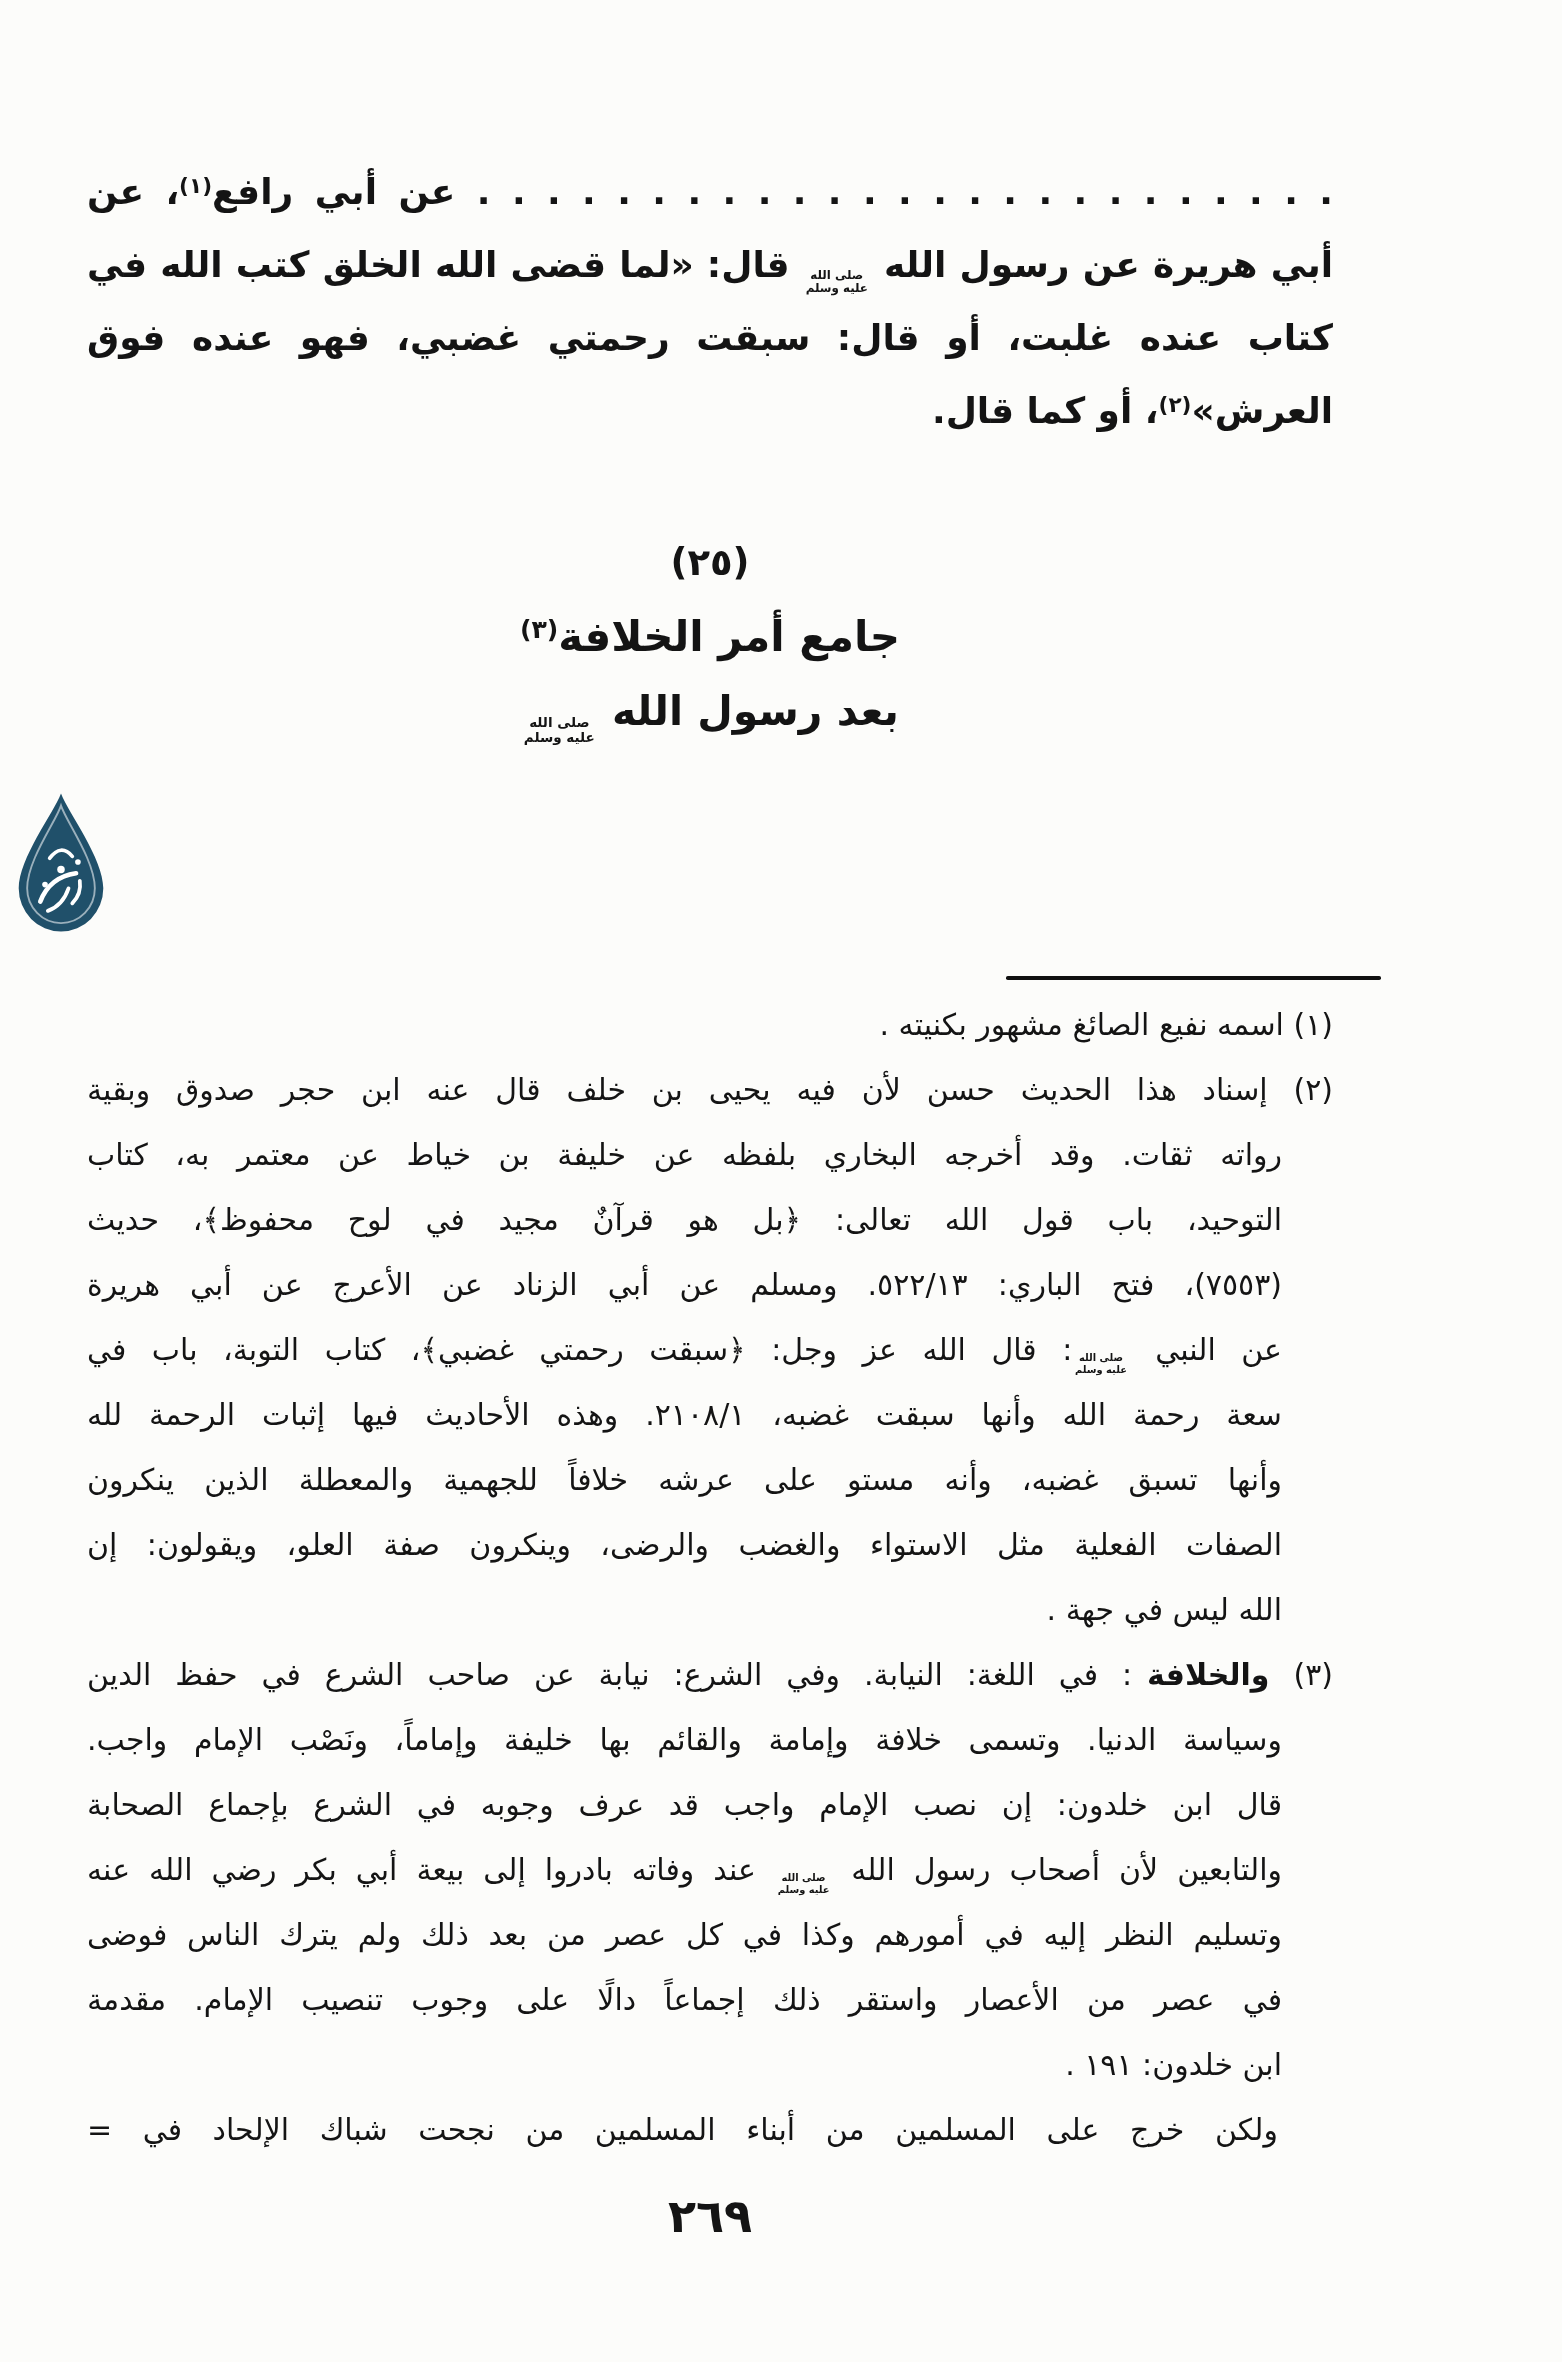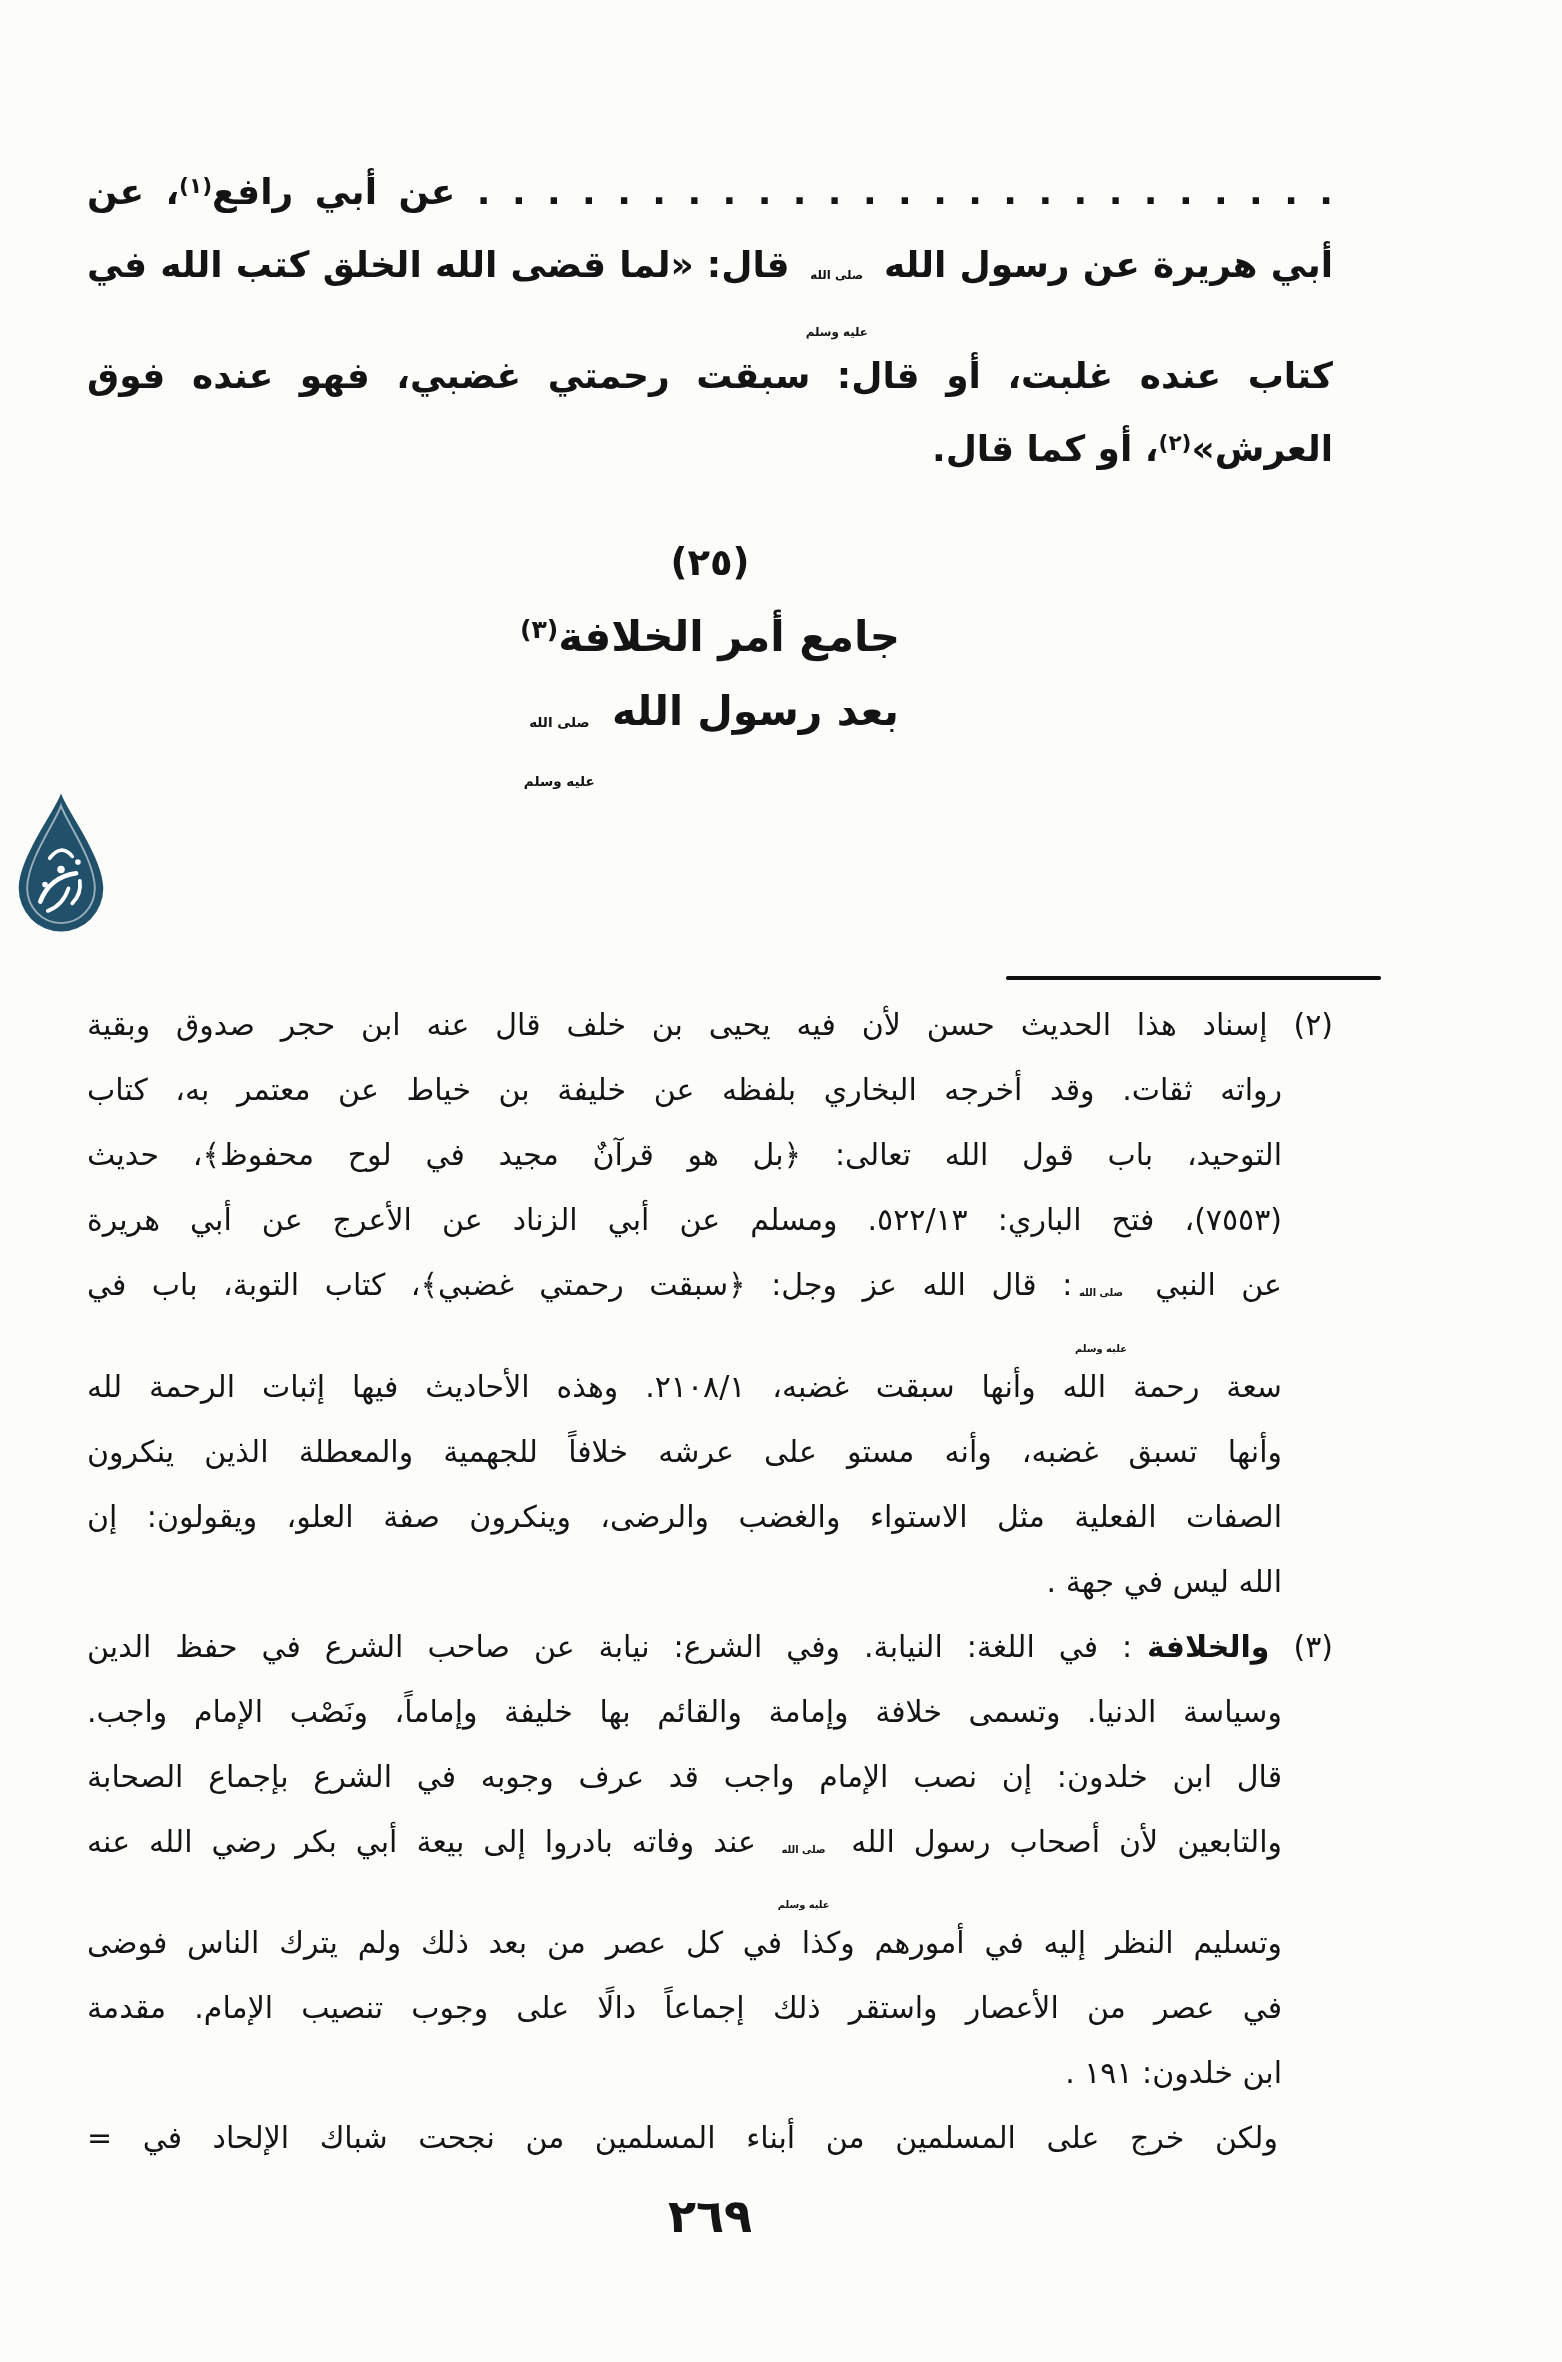--- a/index.html
+++ b/index.html
@@ -65,21 +65,21 @@
   .pagenum{
     position:absolute;top:2189px;right:229px;left:88px;
     text-align:center;font-size:46px;font-weight:bold;
   }
   
   sup.ref{font-size:.6em;vertical-align:.5em;line-height:0;}
   
   .saw{
     display:inline-flex;flex-direction:column;align-items:center;
     font-size:.33em;line-height:1.12;font-weight:bold;
-    vertical-align:-0.15em;margin:0 2.8px;gap:44px;
+    vertical-align:-0.15em;margin:0 2.8px;
   }
   .saw i{font-style:normal;}
   b{font-weight:bold;margin-left:15px;}
 </style>
 </head>
 <body>
 
 <div class="page">
 
   <div class="body-text">
@@ -112,20 +112,23 @@
       <path d="M38 72 Q50 56 62 70" stroke="#ffffff" stroke-width="4" fill="none" stroke-linecap="round"></path>
       <circle cx="50" cy="84" r="4" fill="#ffffff"></circle>
       <circle cx="33" cy="100" r="3" fill="#ffffff"></circle>
       <circle cx="68" cy="76" r="3" fill="#ffffff"></circle>
     </svg>
   </div>
 
   <div class="fnrule"></div>
 
   <div class="footnotes">
+    <div>
+        <div class="ln start">(١) اسمه نفيع الصائغ مشهور بكنيته .</div>
+      </div>
     <div data-hang="1">
         <div class="ln">(٢) إسناد هذا الحديث حسن لأن فيه يحيى بن خلف قال عنه ابن حجر صدوق وبقية</div>
         <div class="ln cont">رواته ثقات. وقد أخرجه البخاري بلفظه عن خليفة بن خياط عن معتمر به، كتاب</div>
         <div class="ln cont">التوحيد، باب قول الله تعالى: ﴿بل هو قرآنٌ مجيد في لوح محفوظ﴾، حديث</div>
         <div class="ln cont">(٧٥٥٣)، فتح الباري: ٥٢٢/١٣. ومسلم عن أبي الزناد عن الأعرج عن أبي هريرة</div>
         <div class="ln cont">عن النبي <span class="saw">
             <i>صلى الله</i>
             <i>عليه وسلم</i>
           </span>: قال الله عز وجل: ﴿سبقت رحمتي غضبي﴾، كتاب التوبة، باب في</div>
         <div class="ln cont">سعة رحمة الله وأنها سبقت غضبه، ٢١٠٨/١. وهذه الأحاديث فيها إثبات الرحمة لله</div>

